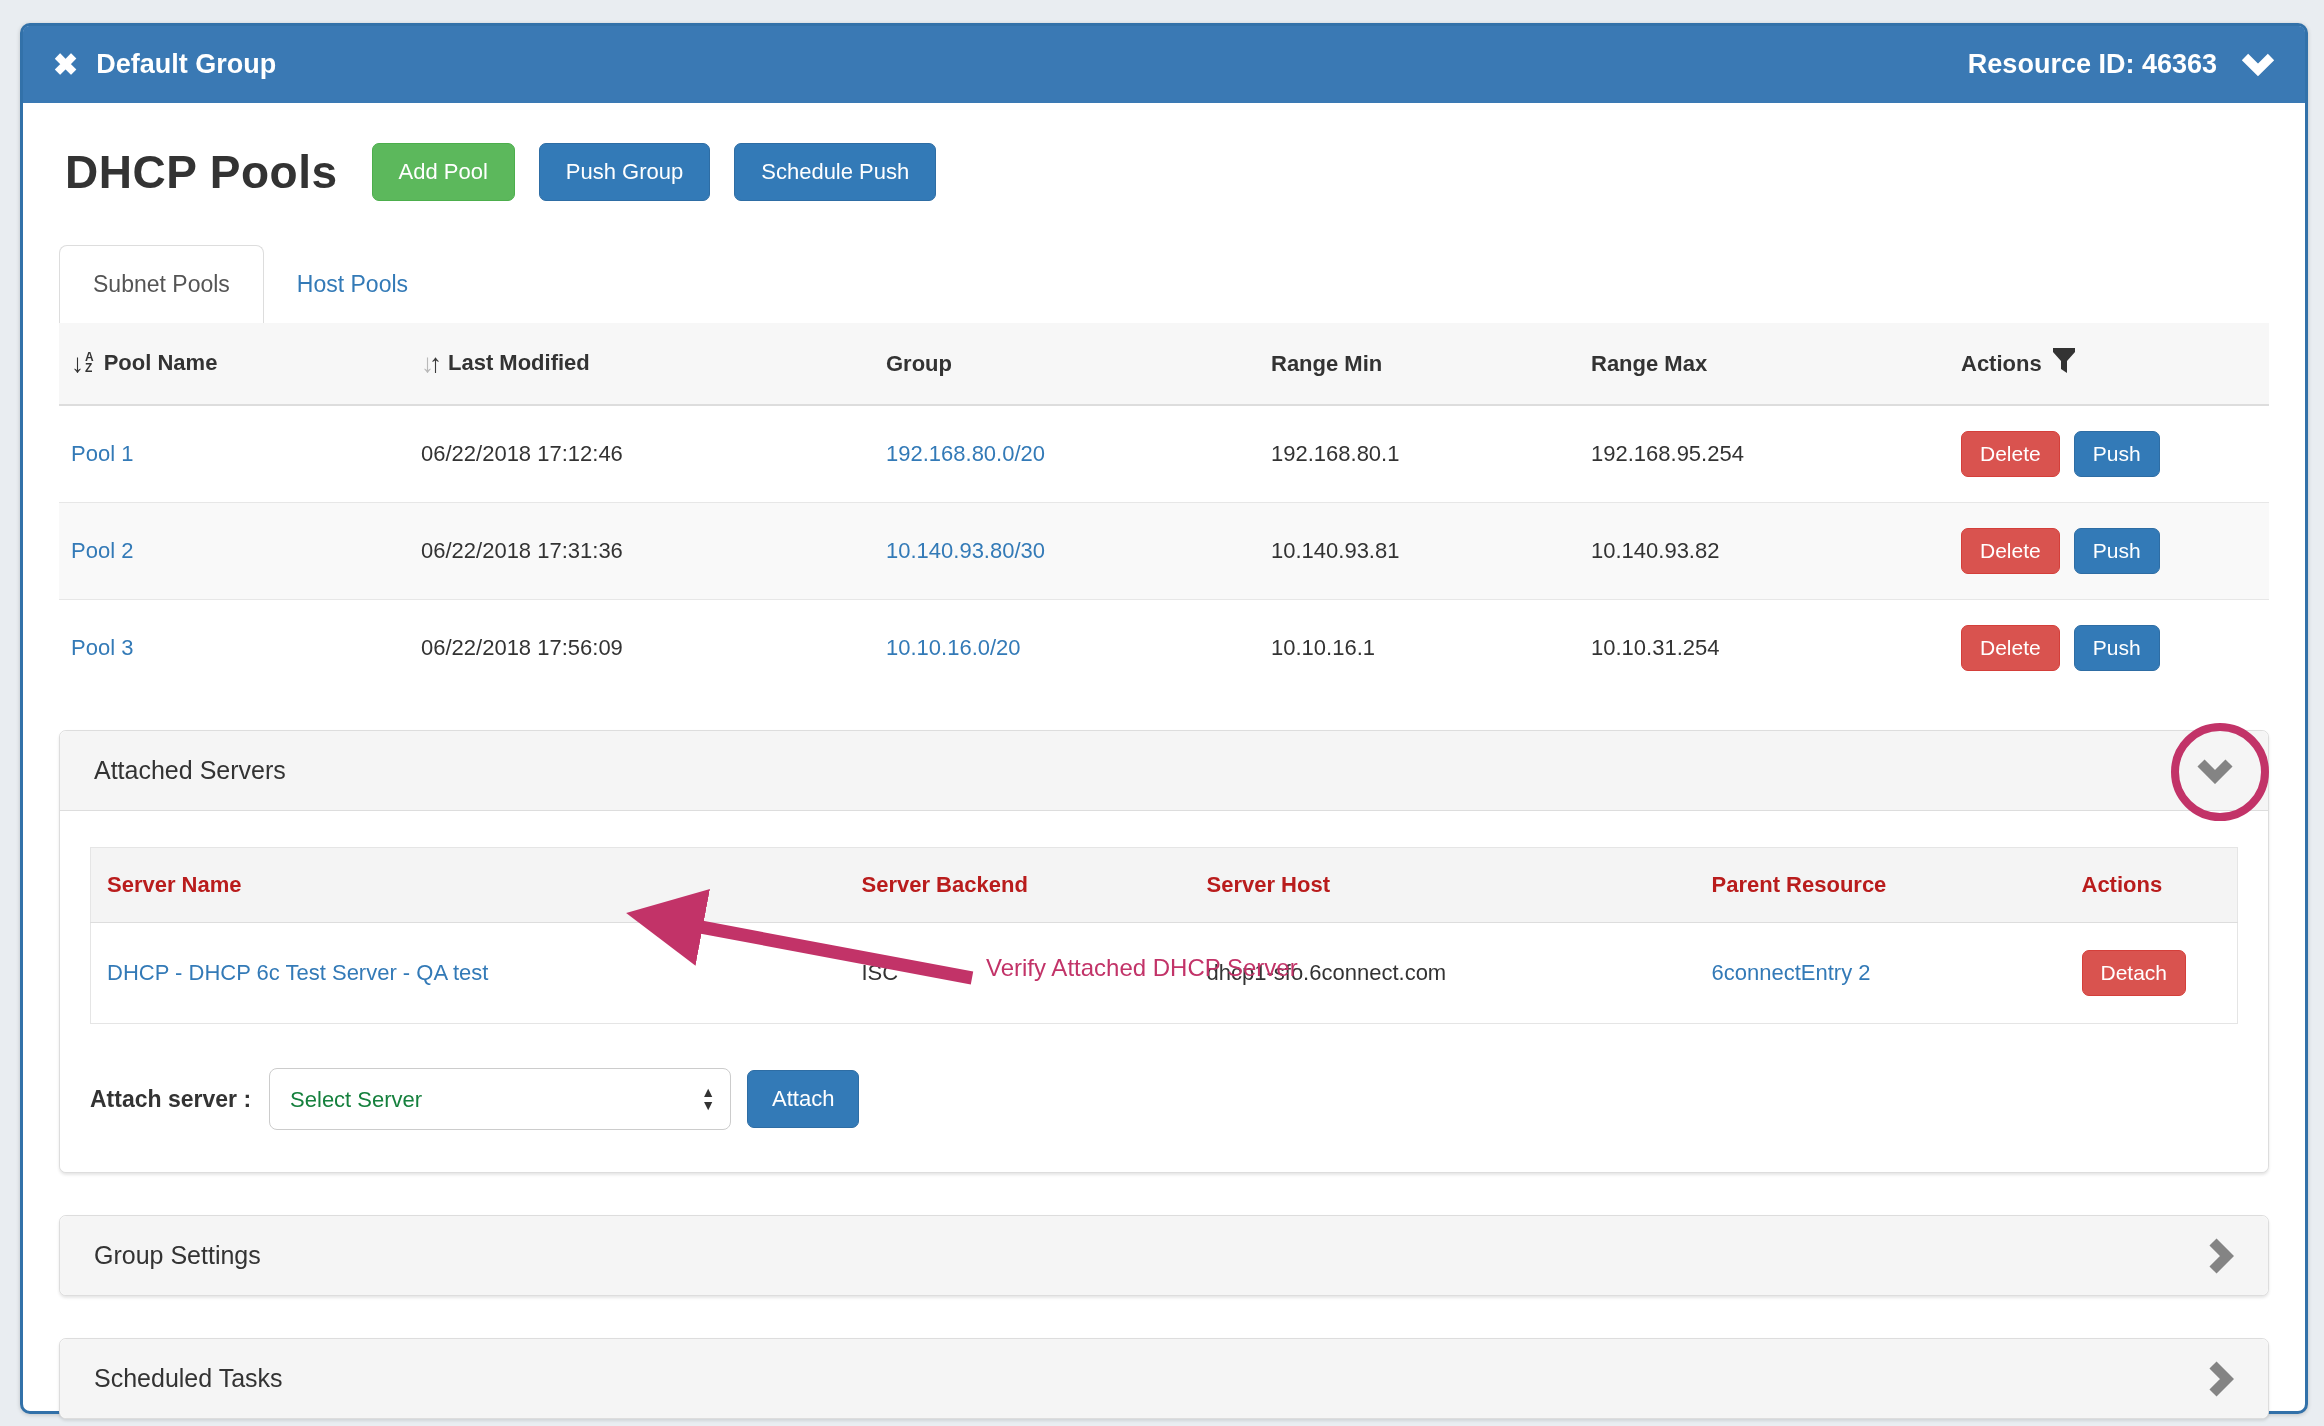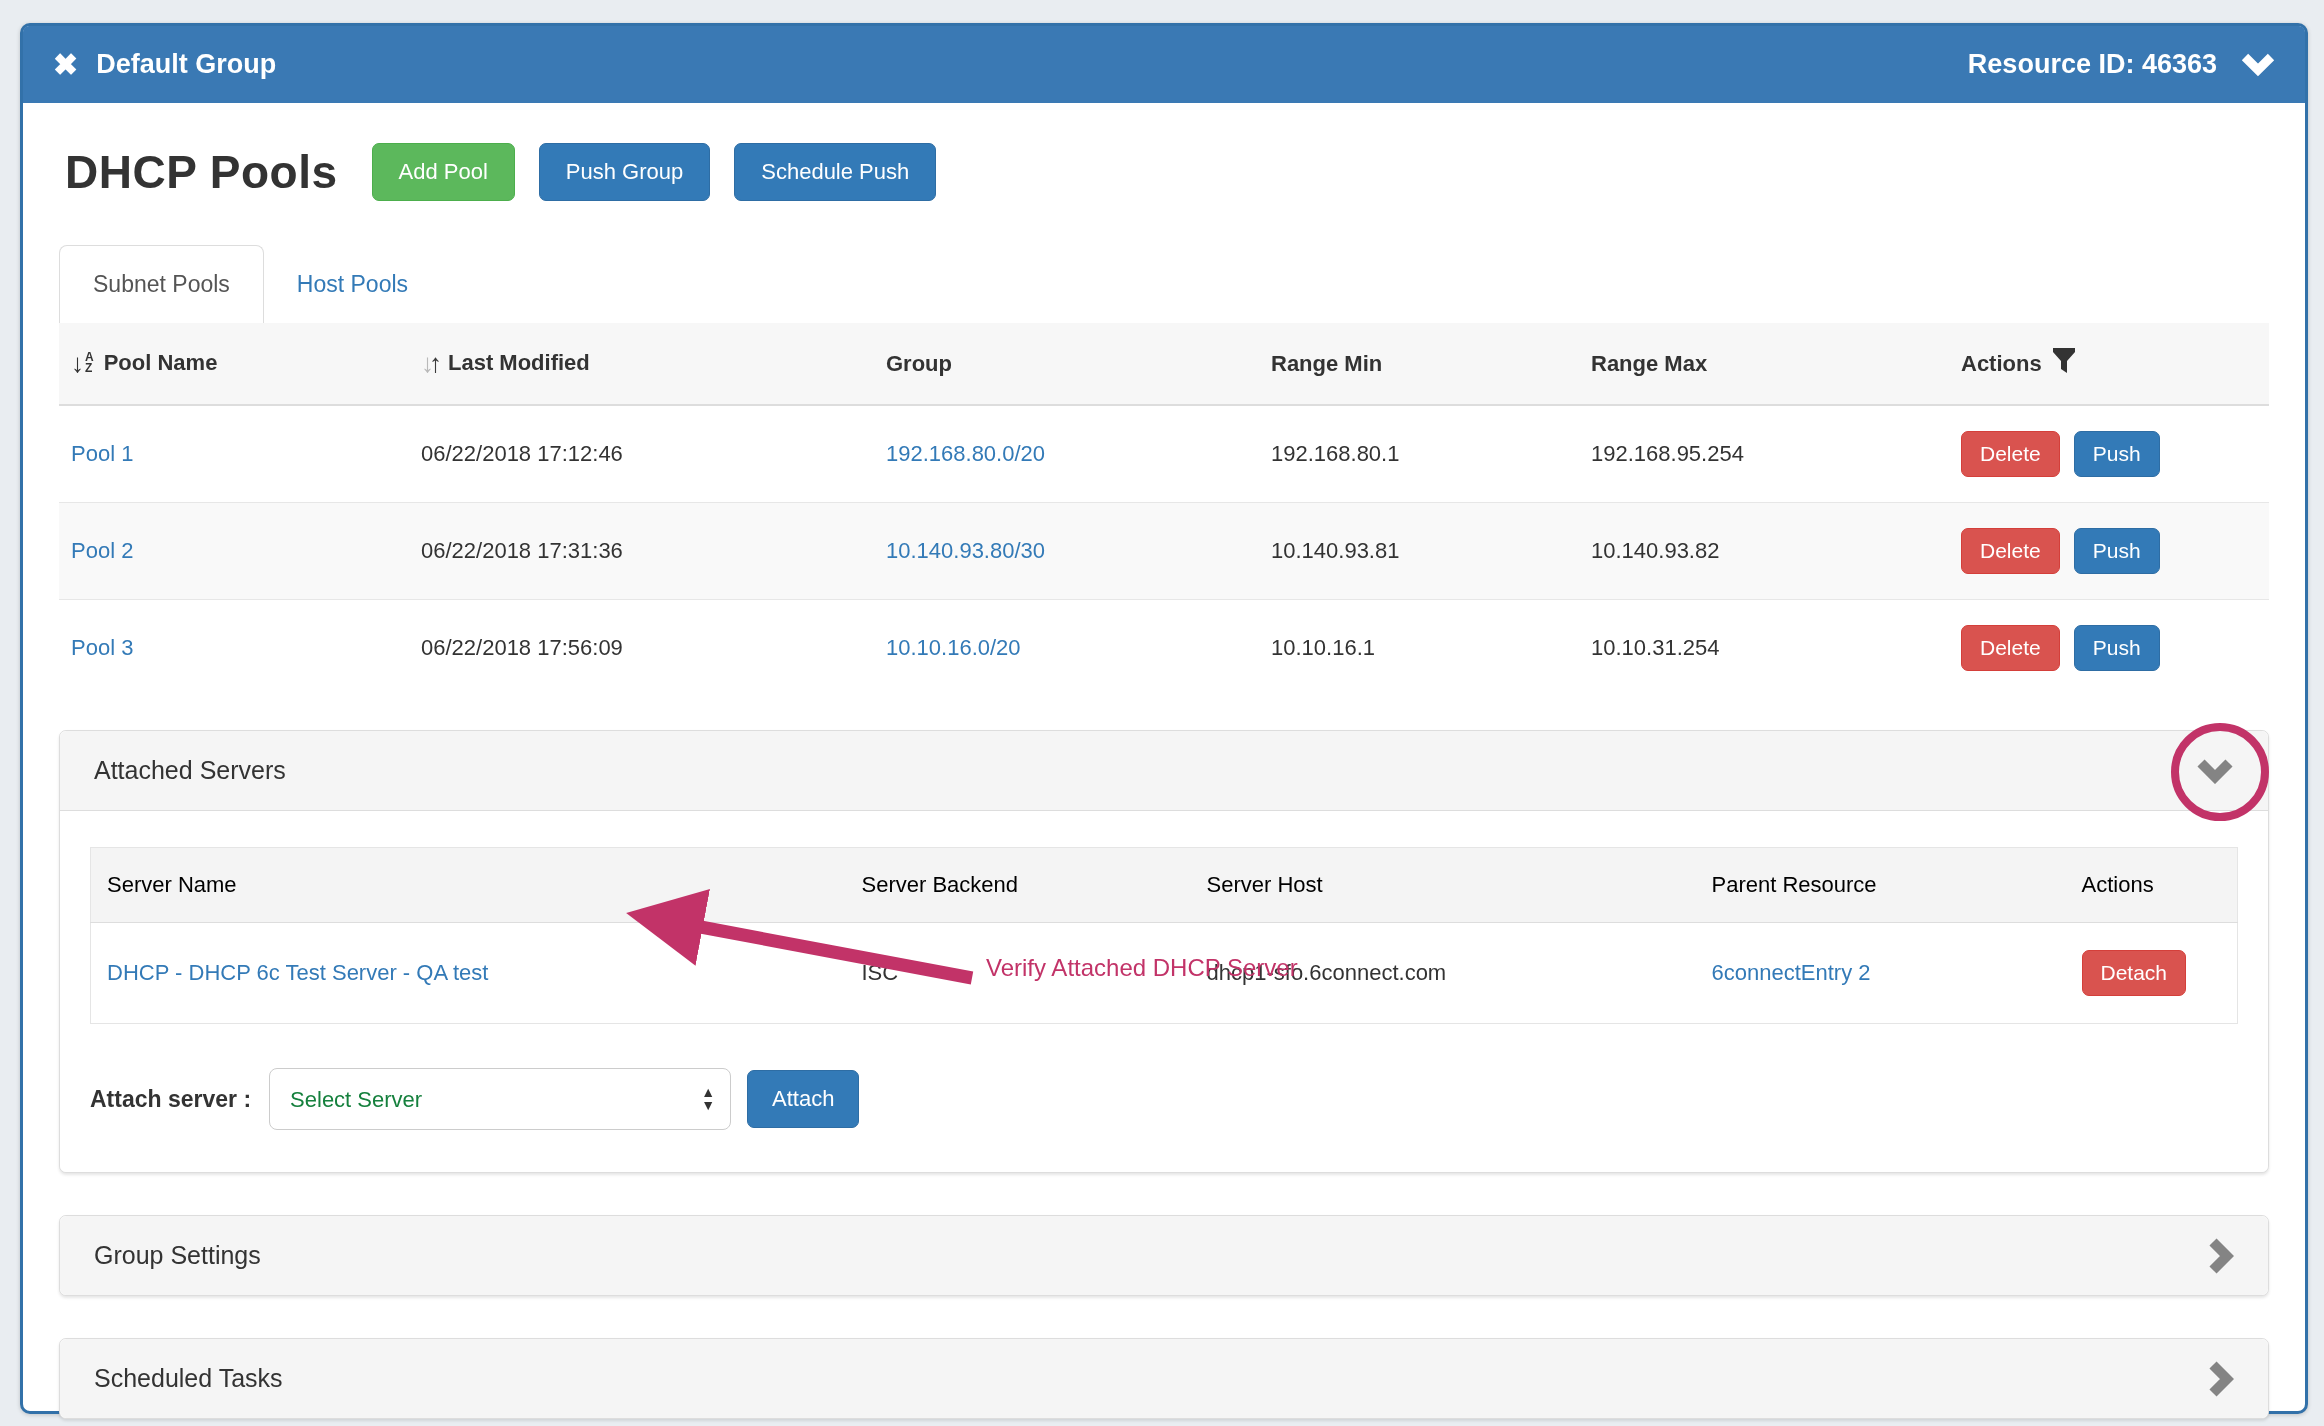--- a/index.html
+++ b/index.html
@@ -62,22 +62,22 @@
                 font-size:25px;color:#333;border-radius:7px 7px 0 0;position:relative;cursor:pointer}
   .panel-collapsed .panel-header{border-radius:7px}
   .panel-body{background:#fff;padding:36px 30px 42px;border-top:1px solid #ddd;border-radius:0 0 7px 7px}
   .panel-chevron{position:absolute;right:34px;top:50%;transform:translateY(-50%);line-height:0}
   .circle-annotation{
     position:absolute;top:-8px;right:-1px;width:82px;height:82px;
     border:8px solid #c23368;border-radius:50%;z-index:8;pointer-events:none;
   }
 
   table.server-table{width:100%;border-collapse:collapse;border:1px solid #e5e5e5}
-  .server-table th{background:#f4f4f4;text-align:left;font-size:22px;font-weight:normal;
-                   padding:24px 16px;border-bottom:1px solid #ddd;color:#000000}
+  .server-table th{background:#f4f4f4;text-align:left;font-size:22px;font-weight:bold;
+                   padding:24px 16px;border-bottom:1px solid #ddd;color:#b91c1c}
   .server-table td{font-size:22px;padding:27px 16px;vertical-align:middle}
 
   .attach-row{display:flex;align-items:center;margin-top:44px}
   .attach-label{font-size:23px;font-weight:bold;margin-right:18px}
   .select-wrap{position:relative;width:462px;margin-right:16px}
   .select-wrap select{
     width:100%;height:62px;-webkit-appearance:none;appearance:none;
     border:1px solid #ccc;border-radius:8px;font-size:22px;color:#15803d;
     padding:0 48px 0 20px;background:#fff;font-family:inherit;
   }

